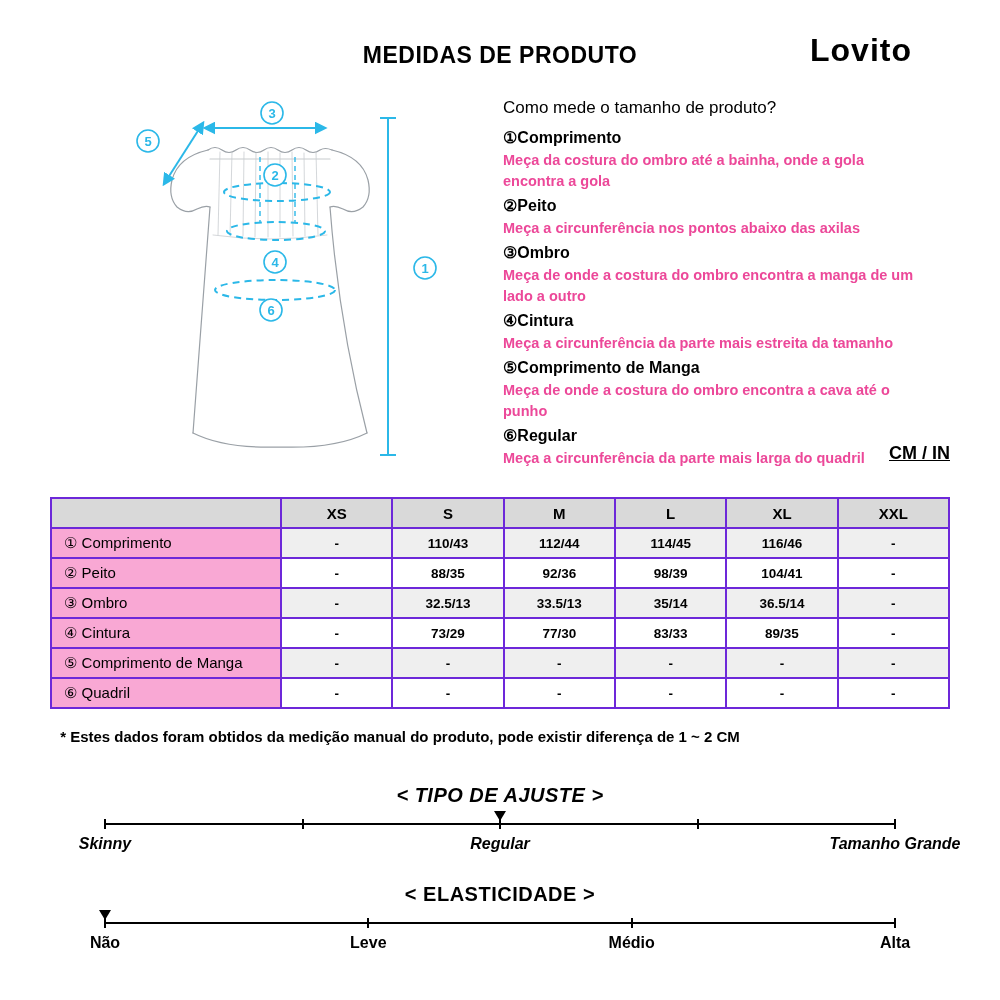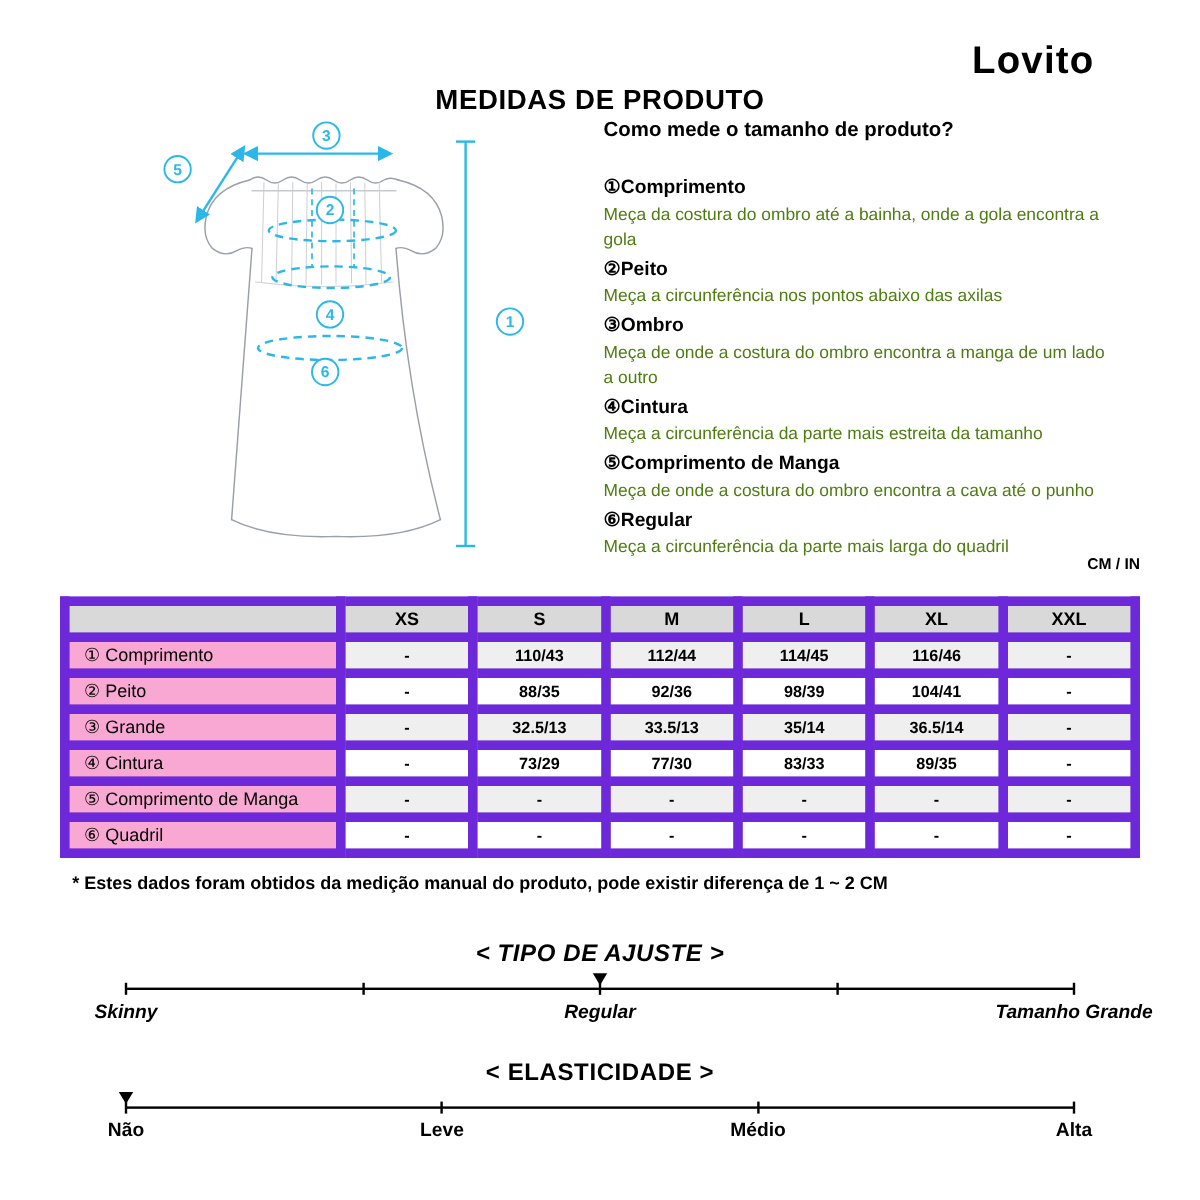--- a/index.html
+++ b/index.html
@@ -6,45 +6,45 @@
   body {
     width: 1000px; height: 1000px;
     background: #fff; color: #000;
     font-family: "Liberation Sans", sans-serif;
     position: relative; overflow: hidden;
   }
   .page { position: relative; width: 1000px; height: 1000px; }
 
   .page-title {
     position: absolute; top: 42px; left: 0; width: 1000px;
-    text-align: center; font-size: 23px; font-weight: 700; letter-spacing: .5px; margin-top: 28px;
+    text-align: center; font-size: 23px; font-weight: 700; letter-spacing: .5px;
   }
   .brand {
     position: absolute; top: 32px; right: 88px;
     font-size: 32px; font-weight: 800; letter-spacing: 1px;
   }
 
   .diagram { position: absolute; left: 55px; top: 85px; }
 
   .guide { position: absolute; left: 503px; top: 98px; width: 425px; }
-  .guide h2 { font-size: 17px; font-weight: 700; margin-bottom: 27px; }
+  .guide h2 { font-size: 17px; font-weight: 400; margin-bottom: 8px; }
   .gname { font-size: 16px; font-weight: 700; line-height: 24px; margin-top: 2px; }
-  .gdesc { font-size: 14.5px; color: #4d7c0f; line-height: 1.45; margin-bottom: 2px; }
+  .gdesc { font-size: 14.5px; color: #ec4899; line-height: 1.45; margin-bottom: 2px; font-weight: bold; }
 
   .unit {
-    position: absolute; top: 462px; right: 50px;
-    font-size: 13px; font-weight: 700;
+    position: absolute; top: 443px; right: 50px;
+    font-size: 18px; font-weight: 700; text-decoration: underline;
   }
 
   table.sizes {
     position: absolute; left: 50px; top: 497px; width: 900px;
     border-collapse: collapse; table-layout: fixed;
   }
   table.sizes col.lab { width: 230px; }
-  table.sizes th, table.sizes td { border: 8px solid #6d28d9; height: 30px; }
+  table.sizes th, table.sizes td { border: 2px solid #6d28d9; height: 30px; }
   table.sizes th {
     background: #d9d9d9; font-size: 15px; font-weight: 700; text-align: center;
   }
   td.rlabel {
     background: #f9a8d4; font-size: 15px; text-align: left; padding-left: 12px;
   }
   td.val { text-align: center; font-size: 13.5px; font-weight: 700; }
   tbody tr:nth-child(odd) td.val { background: #efefef; }
   tbody tr:nth-child(even) td.val { background: #ffffff; }
 
@@ -208,21 +208,21 @@
       <tr>
         <td class="rlabel">② Peito</td>
         <td class="val">-</td>
         <td class="val">88/35</td>
         <td class="val">92/36</td>
         <td class="val">98/39</td>
         <td class="val">104/41</td>
         <td class="val">-</td>
       </tr>
       <tr>
-        <td class="rlabel">③ Grande</td>
+        <td class="rlabel">③ Ombro</td>
         <td class="val">-</td>
         <td class="val">32.5/13</td>
         <td class="val">33.5/13</td>
         <td class="val">35/14</td>
         <td class="val">36.5/14</td>
         <td class="val">-</td>
       </tr>
       <tr>
         <td class="rlabel">④ Cintura</td>
         <td class="val">-</td>

